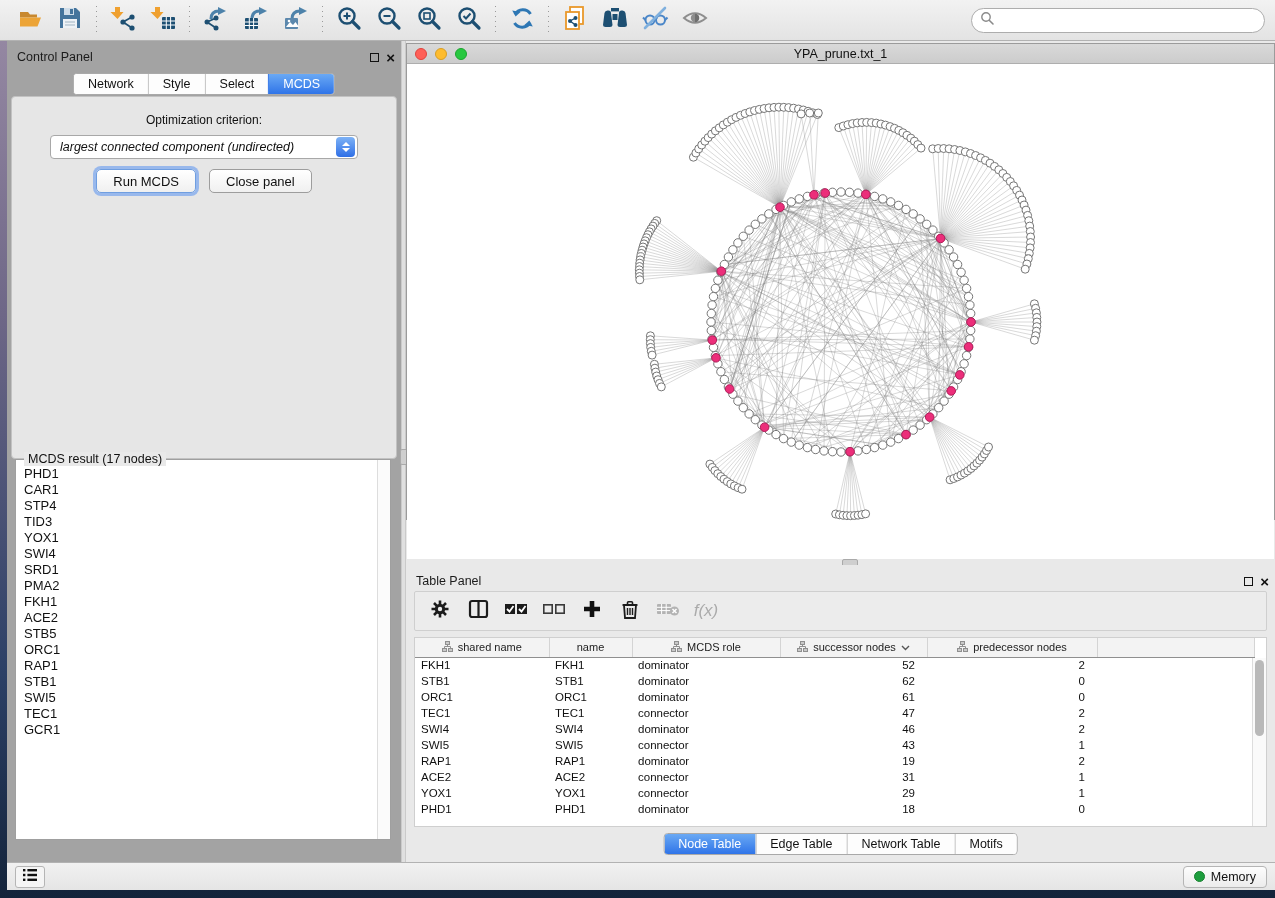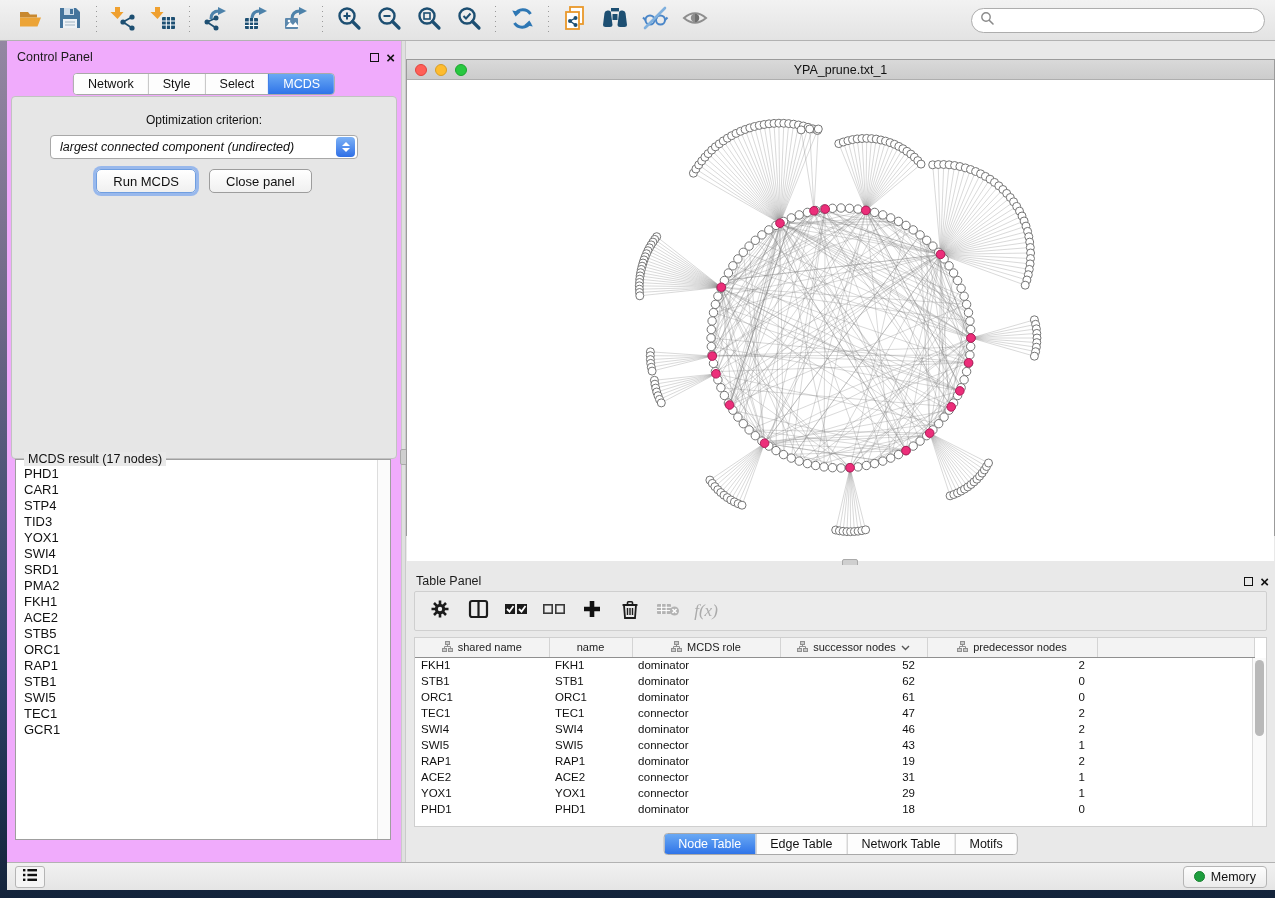--- a/index.html
+++ b/index.html
@@ -14,21 +14,21 @@
   .tb-btn { width:40px; height:34px; display:flex; align-items:center; justify-content:center; cursor:pointer; }
   .tb-sep { width:1px; height:28px; margin:0 6px;
     background-image:linear-gradient(#9a9a9a 30%, rgba(0,0,0,0) 0%);
     background-size:1px 5px; background-repeat:repeat-y; }
   .tb-search { margin-left:auto; width:294px; height:25px; background:#fff;
     border:1px solid #adadad; border-radius:13px; display:flex; align-items:center; padding:0 8px; }
   .tb-search input { border:none; outline:none; flex:1; font-size:12px; background:transparent; }
   
   #main { position:absolute; left:7px; top:41px; width:1268px; height:849px; background:#e9e9e9; }
   
-  #control-panel { position:absolute; left:0; top:0; width:394px; height:821px; background:#f0abfc; }
+  #control-panel { position:absolute; left:0; top:0; width:394px; height:821px; background:#a3a3a3; }
   .panel-title-row { position:absolute; top:7px; left:10px; right:6px; height:18px;
     display:flex; align-items:center; font-size:12.5px; color:#1b1b1b; }
   .panel-icons { margin-left:auto; display:flex; align-items:center; gap:7px; }
   .float-icon { width:9px; height:9px; border:1.6px solid #111; display:inline-block; cursor:pointer; }
   .close-icon { font-size:15px; font-weight:bold; color:#111; line-height:9px; cursor:pointer; }
   .seg-tabs { display:flex; border:1px solid #a9a9a9; border-radius:4px; background:#fff; overflow:hidden; height:22px; }
   .seg-tab { padding:0 14px; font-size:12.5px; color:#111; display:flex; align-items:center; cursor:pointer;
     border-left:1px solid #c4c4c4; background:#fdfdfd; white-space:nowrap; }
   .seg-tab:first-child { border-left:none; }
   .seg-tab.active { background:linear-gradient(#6aa9f4,#2f74e8); color:#fff; border-left-color:#2f74e8; }
@@ -56,41 +56,41 @@
   #result-list { position:absolute; top:6px; left:0; right:13px; bottom:0; overflow:hidden;
     font-size:13px; color:#111; line-height:16px; padding-left:8px; }
   .result-scroll { position:absolute; top:0; right:0; width:13px; height:100%;
     background:#fbfbfb; border-left:1px solid #ddd; }
   
   #v-splitter { position:absolute; left:394px; top:0; width:5px; height:821px; background:#e0e0e0;
     border-left:1px solid #cacaca; border-right:1px solid #cacaca; cursor:col-resize; }
   #v-splitter .handle { position:absolute; top:408px; left:-2px; width:8px; height:16px;
     background:#cfcfcf; border:1px solid #aaa; border-radius:2px; }
   
-  #network-window { position:absolute; left:399px; top:18px; width:869px; height:477px;
+  #network-window { position:absolute; left:399px; top:2px; width:869px; height:477px;
     border:1px solid #9b9b9b; background:#fff; }
   .net-titlebar { height:20px; background:linear-gradient(#d9d9d9,#cccccc);
     border-bottom:1px solid #aeaeae; display:flex; align-items:center; position:relative; }
   .tl { width:12px; height:12px; border-radius:50%; margin-left:8px; cursor:pointer; }
   .tl.red { background:#ff5f57; border:1px solid #e0443e; }
   .tl.yellow { background:#febc2e; border:1px solid #d89e24; }
   .tl.green { background:#28c840; border:1px solid #1ca52f; }
   .net-title { position:absolute; left:0; right:0; text-align:center; font-size:12.5px; color:#111; }
   #net-canvas { display:block; width:867px; height:495px; background:#fff; }
   
   #h-splitter { position:absolute; left:399px; top:520px; width:869px; height:4px; background:#e9e9e9; cursor:row-resize; }
   #h-splitter .handle { position:absolute; left:436px; top:-2px; width:16px; height:8px;
     background:#cfcfcf; border:1px solid #aaa; border-radius:2px; }
   
   #table-panel { position:absolute; left:399px; top:524px; width:869px; height:297px; background:#e9e9e9; }
   #tp-toolbar { position:absolute; top:26px; left:8px; right:8px; height:40px;
     background:#ececec; border:1px solid #cfcfcf; border-radius:2px;
     display:flex; align-items:center; padding:0 8px; gap:4px; }
   .tp-btn { width:34px; height:32px; display:flex; align-items:center; justify-content:center; cursor:pointer; }
-  .fx-label { font-family:Liberation Serif, serif; font-style:italic; font-size:17px; color:#ababab; }
+  .fx-label { font-family:Liberation Sans, sans-serif; font-style:italic; font-size:17px; color:#ababab; }
   #tbl-wrap { position:absolute; top:72px; left:8px; right:8px; height:190px; background:#fff;
     border:1px solid #cfcfcf; overflow:hidden; }
   table { border-collapse:collapse; table-layout:fixed; width:840px; }
   th { height:19px; background:#f3f3f3; border-right:1px solid #d4d4d4; border-bottom:1px solid #8f8f8f;
     font-size:11px; font-weight:normal; color:#222; text-align:center; position:relative; white-space:nowrap; }
   th .th-inner { display:flex; align-items:center; justify-content:center; gap:5px; }
   td { height:16px; font-size:11.5px; color:#111; padding:0 6px; white-space:nowrap; overflow:hidden; }
   td.num { text-align:right; padding-right:12px; }
   #tbl-scroll { position:absolute; top:20px; right:0; width:14px; bottom:0;
     background:#fafafa; border-left:1px solid #ddd; }

